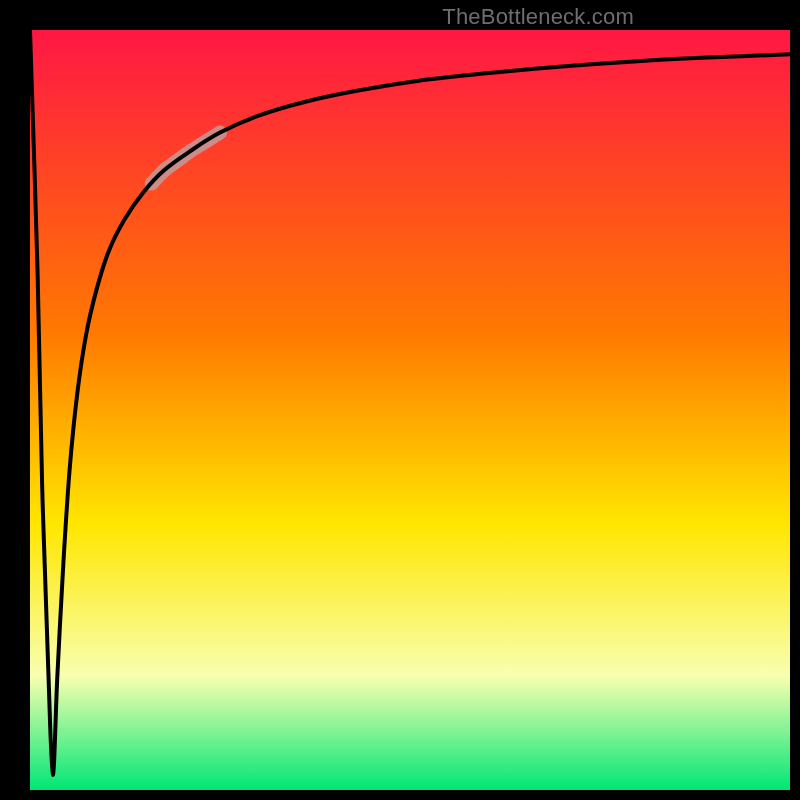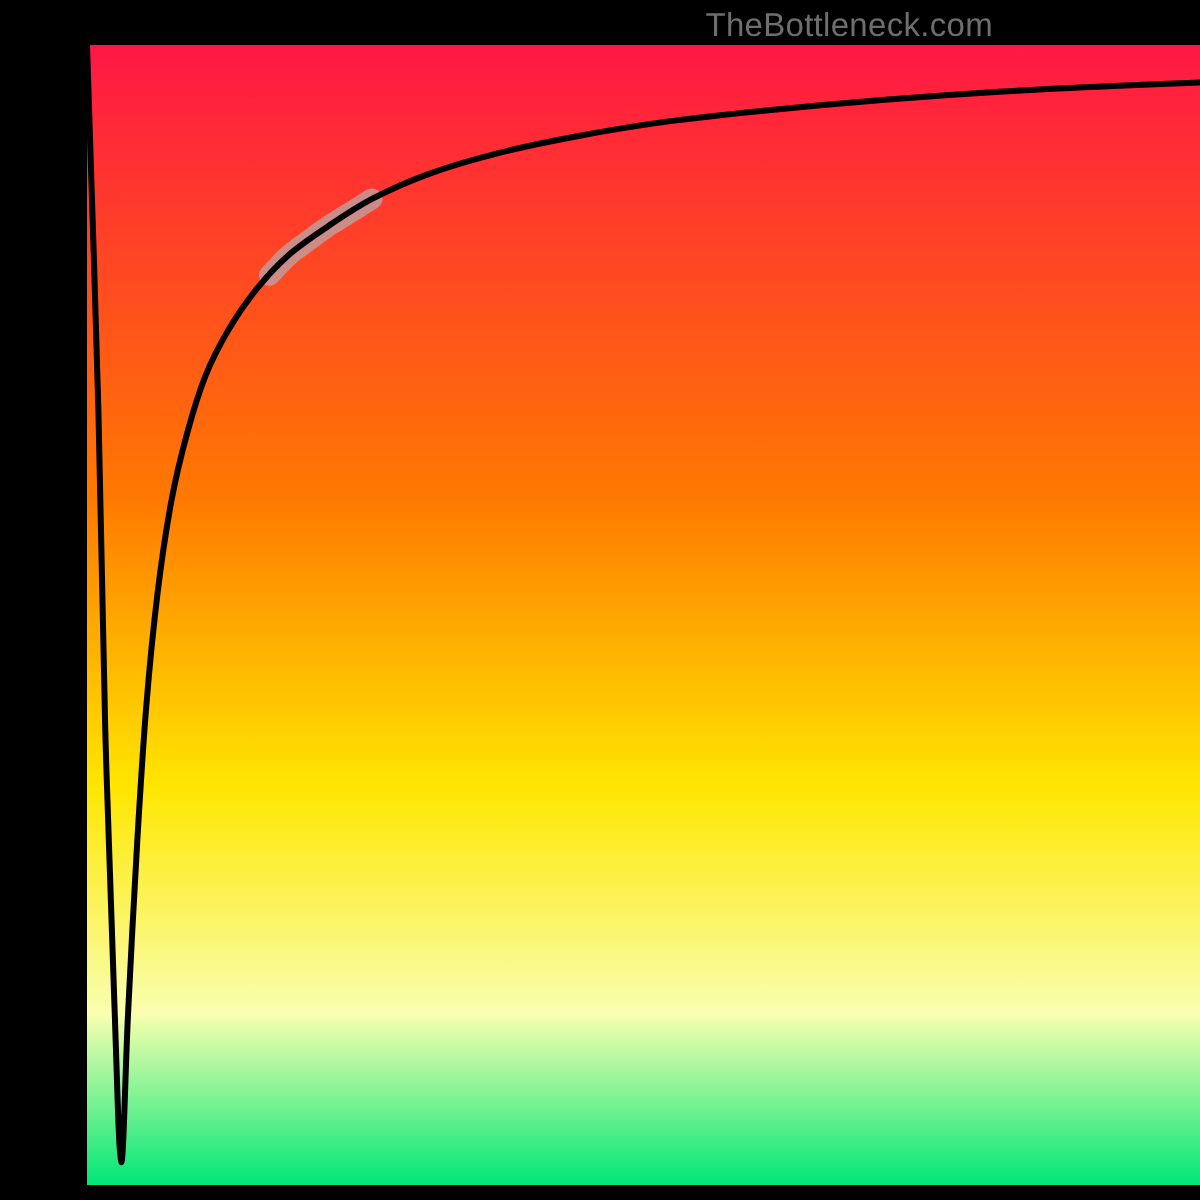--- a/index.html
+++ b/index.html
@@ -8,21 +8,20 @@
     width: 800px;
     height: 800px;
     font-family: Arial, Helvetica, sans-serif;
     background: #000;
   }
   .frame {
     position: relative;
     width: 640px;
     height: 800px;
     background: #000;
-    margin-left: 28px;
   }
   .plot-area {
     position: absolute;
     left: 30px;
     top: 30px;
     width: 760px;
     height: 760px;
     overflow: hidden;
   }
   .plot-area svg {

